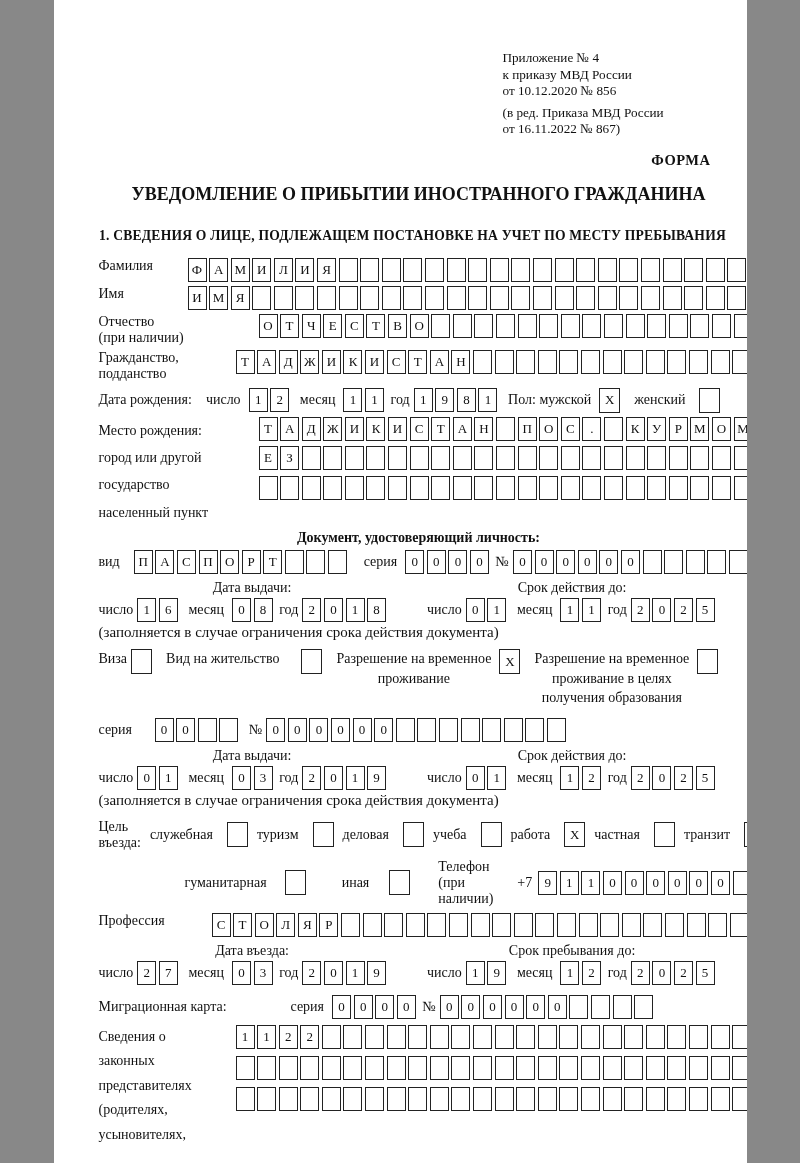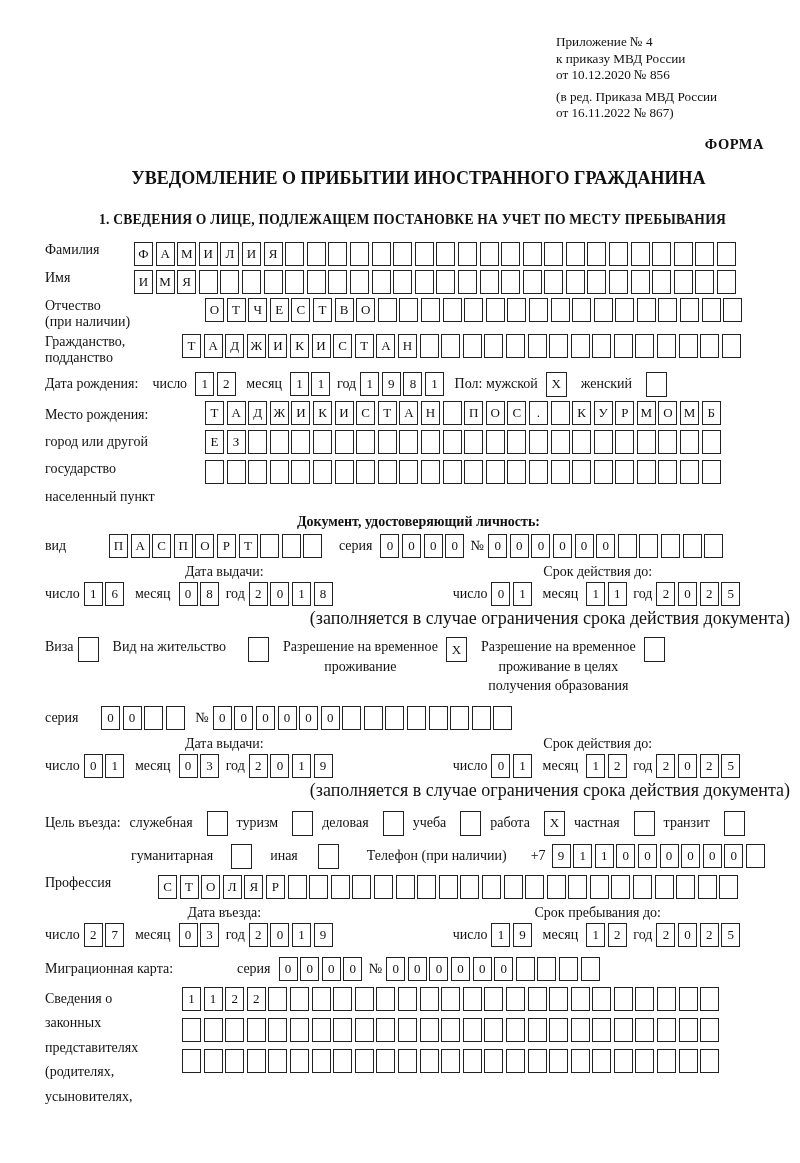--- a/index.html
+++ b/index.html
@@ -1,18 +1,18 @@
 <!DOCTYPE html>
 <html><head>
 <meta charset="utf-8">
 <style>
   html,body{margin:0;padding:0;background:#888;}
   .page{
-    width:800px;height:1163px;background:#fff;margin:0 auto;
-    box-sizing:border-box;padding:34px 8px 0 45px;
+    width:693px;height:1163px;background:#fff;margin:0 auto;
+    box-sizing:border-box;padding:50px 8px 0 45px;
     font-family:"Liberation Serif","DejaVu Serif",serif;
     color:#111;font-size:14px;overflow:hidden;position:relative;
   }
   .appendix{margin-left:auto;width:236px;line-height:1.25;font-size:13.2px;}
   .appendix .blk2{margin-top:5px;}
   .forma{ text-align:right;font-weight:bold;margin:14px 28px 0 0;font-size:14.5px;letter-spacing:.5px;}
   .title{ text-align:center;font-weight:bold;font-size:18px;line-height:1.5;margin-top:12px;}
   .title .uline{display:inline-block;width:58px;border-bottom:2px solid #333;height:12px;margin-left:10px;}
   .sec1{ font-weight:bold;font-size:13.6px;margin:20px 0 14px -12px;text-align:center;letter-spacing:.2px;}
 
@@ -29,21 +29,21 @@
   .cb{
     flex:none;display:inline-flex;width:19px;height:23px;border:1.5px solid #222;
     align-items:center;justify-content:center;font-size:13px;vertical-align:middle;
   }
   .inline{display:flex;align-items:center;flex-wrap:nowrap;}
   .gap4{margin-right:4px;} .gap8{margin-right:8px;} .gap14{margin-right:14px;}
   .dategrid{display:flex;margin-top:6px;}
   .dg{display:flex;flex-direction:column;}
   .dg-head{text-align:center;margin-bottom:2px;}
   .dg-row{display:flex;align-items:center;}
-  .note{text-align:right;font-size:18px;margin:2px 2px 4px 0;}
+  .note{font-size:15px;margin:2px 2px 4px 0;}
   .center-b{text-align:center;font-weight:bold;margin:4px 0 2px 0;}
   .intro{line-height:1.55;margin-top:6px;}
   .permits{display:flex;align-items:flex-start;margin:8px 0 10px 0;}
   .permit{display:flex;align-items:flex-start;margin-right:14px;}
   .permit .plbl{text-align:center;line-height:1.4;}
   .permit .cb{margin-left:8px;}
   .purpose{display:flex;align-items:center;margin-top:10px;}
   .purpose .opt{display:flex;align-items:center;margin-left:9px;gap:8px;}
   .purpose .opt .cb{margin-left:6px;}
   .mt6{margin-top:6px;} .mt10{margin-top:10px;}
@@ -539,21 +539,21 @@
         <span>транзит</span>
         <span class="cb"></span>
       </span>
   </div>
 
   <div class="purpose" style="margin-top:8px;padding-left:86px;">
     <span class="opt" style="margin-left:0;">
         <span>гуманитарная</span>
         <span class="cb" style="margin-left:10px;"></span>
       </span>
-    <span class="opt" style="margin-left:18px;">
+    <span class="opt" style="margin-left:36px;">
         <span>иная</span>
         <span class="cb" style="margin-left:12px;"></span>
       </span>
     <span style="margin-left:28px;">Телефон (при наличии)</span>
     <span style="margin-left:24px;margin-right:6px;">+7</span>
     <span class="cells">
         <span class="cell">9</span>
         <span class="cell">1</span>
         <span class="cell">1</span>
         <span class="cell">0</span>

